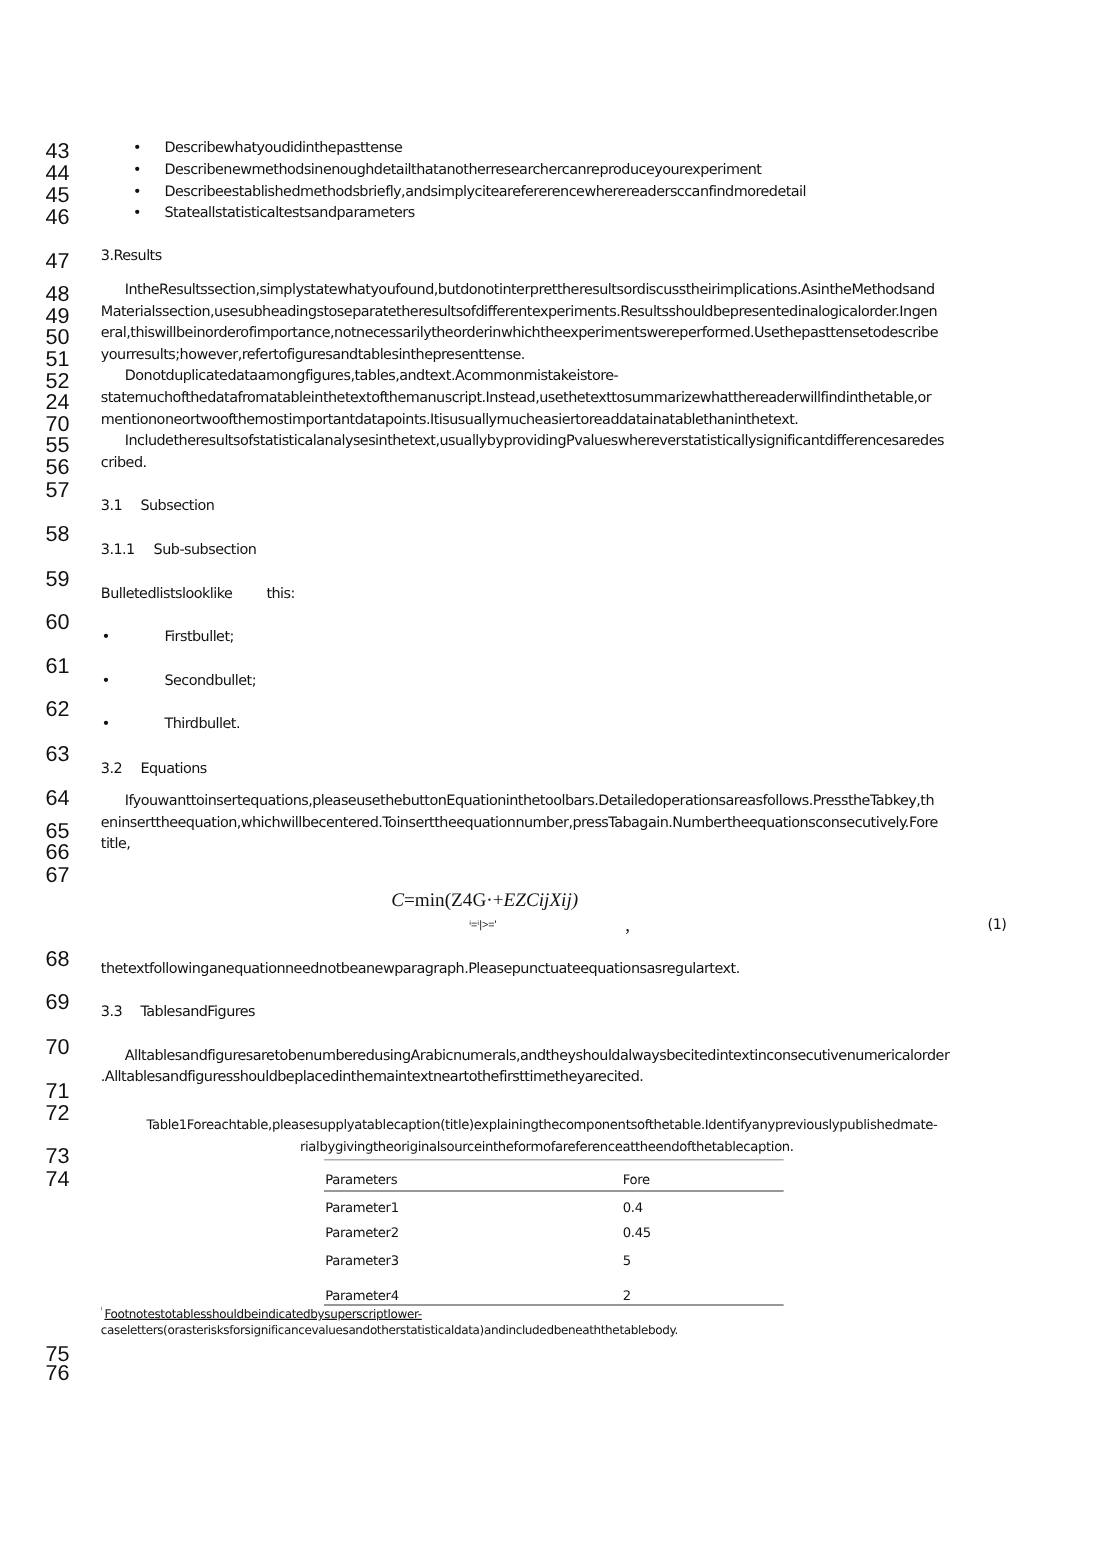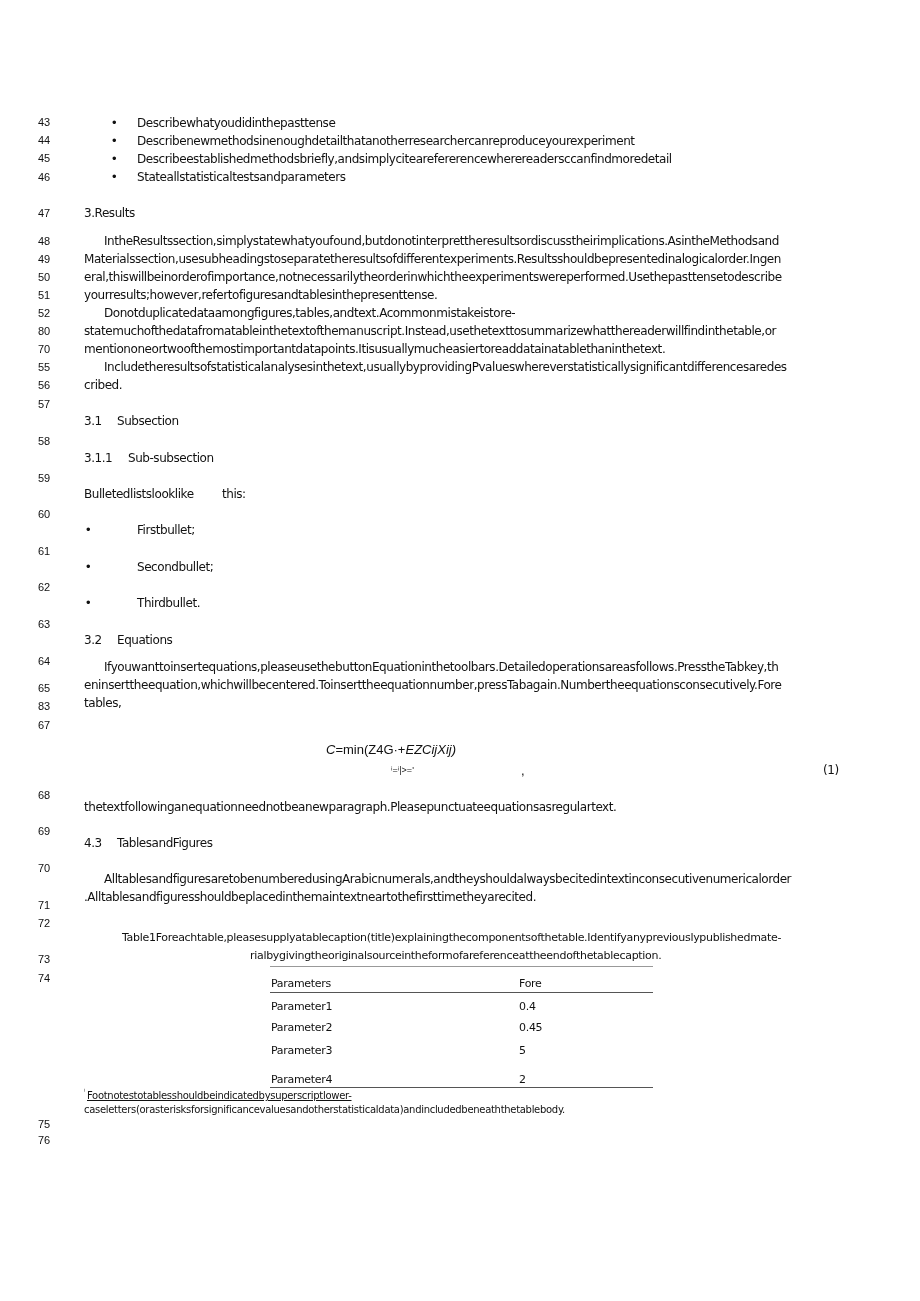--- a/index.html
+++ b/index.html
@@ -1,53 +1,53 @@
 <!DOCTYPE html>
 <html><head>
   <meta charset="utf-8">
   <style>
     html, body { margin:0; padding:0; background:#ffffff; }
     body { width:920px; height:1301px; position:relative; overflow:hidden; color:#111; }
-    .ln { position:absolute; left:38px; font-family:"Liberation Sans", sans-serif; font-size:11px; color:#111; }
+    .ln { position:absolute; left:38px; font-family:"Liberation Sans", sans-serif; font-size:18px; color:#111; }
     .t { position:absolute; font-family:"DejaVu Sans", sans-serif; font-size:12px; color:#111; white-space:nowrap; letter-spacing:-0.45px; }
     .bul { position:absolute; font-family:"Liberation Sans", sans-serif; font-size:13px; }
-    .eq { position:absolute; font-family:Liberation Sans, sans-serif; font-size:13px; color:#111; white-space:nowrap; }
+    .eq { position:absolute; font-family:Liberation Serif, serif; font-size:16px; color:#111; white-space:nowrap; }
     .eq-sub { position:absolute; font-family:"Liberation Sans", sans-serif; font-size:9px; white-space:nowrap; }
     .rule { position:absolute; background:#555; height:1px; }
     .rule.dot { background:#999; }
     .tc { position:absolute; font-family:"DejaVu Sans", sans-serif; font-size:11px; white-space:nowrap; letter-spacing:-0.3px; }
   </style>
 </head>
 <body>
 
 <div>
   <div class="ln" style="top:116px">43</div>
   <div class="ln" style="top:134px">44</div>
   <div class="ln" style="top:152px">45</div>
   <div class="ln" style="top:171px">46</div>
   <div class="ln" style="top:207px">47</div>
   <div class="ln" style="top:235px">48</div>
   <div class="ln" style="top:253px">49</div>
   <div class="ln" style="top:271px">50</div>
   <div class="ln" style="top:289px">51</div>
   <div class="ln" style="top:307px">52</div>
-  <div class="ln" style="top:325px">80</div>
+  <div class="ln" style="top:325px">24</div>
   <div class="ln" style="top:343px">70</div>
   <div class="ln" style="top:361px">55</div>
   <div class="ln" style="top:379px">56</div>
   <div class="ln" style="top:398px">57</div>
   <div class="ln" style="top:435px">58</div>
   <div class="ln" style="top:472px">59</div>
   <div class="ln" style="top:508px">60</div>
   <div class="ln" style="top:545px">61</div>
   <div class="ln" style="top:581px">62</div>
   <div class="ln" style="top:618px">63</div>
   <div class="ln" style="top:655px">64</div>
   <div class="ln" style="top:682px">65</div>
-  <div class="ln" style="top:700px">83</div>
+  <div class="ln" style="top:700px">66</div>
   <div class="ln" style="top:719px">67</div>
   <div class="ln" style="top:789px">68</div>
   <div class="ln" style="top:825px">69</div>
   <div class="ln" style="top:862px">70</div>
   <div class="ln" style="top:899px">71</div>
   <div class="ln" style="top:917px">72</div>
   <div class="ln" style="top:953px">73</div>
   <div class="ln" style="top:972px">74</div>
   <div class="ln" style="top:1118px">75</div>
   <div class="ln" style="top:1134px">76</div>
@@ -97,35 +97,35 @@
   <div class="t" style="left:137px; top:560px">Secondbullet;</div>
   <div class="bul" style="left:86px; top:595px">•</div>
   <div class="t" style="left:137px; top:596px">Thirdbullet.</div>
 </div>
 
 <div class="t" style="left:84px; top:633px">3.2</div>
 <div class="t" style="left:117px; top:633px">Equations</div>
 <div>
   <div class="t" style="left:104px; top:660px">Ifyouwanttoinsertequations,pleaseusethebuttonEquationinthetoolbars.Detailedoperationsareasfollows.PresstheTabkey,th</div>
   <div class="t" style="left:84px; top:678px">eninserttheequation,whichwillbecentered.Toinserttheequationnumber,pressTabagain.Numbertheequationsconsecutively.Fore</div>
-  <div class="t" style="left:84px; top:696px">tables,</div>
+  <div class="t" style="left:84px; top:696px">title,</div>
 </div>
 
 <div>
   <div class="eq" style="left:326px; top:742px">
     <i>C</i><span>=min(Z4G·+</span><i>EZCijXij)</i>
   </div>
   <div class="eq-sub" style="left:391px; top:763px">ⁱ=ⁱ|&gt;='</div>
   <div class="eq" style="left:521px; top:763px">,</div>
   <div class="t" style="left:823px; top:763px">(1)</div>
 </div>
 
 <div class="t" style="left:84px; top:800px">thetextfollowinganequationneednotbeanewparagraph.Pleasepunctuateequationsasregulartext.</div>
 
-<div class="t" style="left:84px; top:836px">4.3</div>
+<div class="t" style="left:84px; top:836px">3.3</div>
 <div class="t" style="left:117px; top:836px">TablesandFigures</div>
 <div>
   <div class="t" style="left:104px; top:872px">AlltablesandfiguresaretobenumberedusingArabicnumerals,andtheyshouldalwaysbecitedintextinconsecutivenumericalorder</div>
   <div class="t" style="left:84px; top:890px">.Alltablesandfiguresshouldbeplacedinthemaintextneartothefirsttimetheyarecited.</div>
 </div>
 
 <div>
   <div class="tc" style="left:122px; top:931px">Table1Foreachtable,pleasesupplyatablecaption(title)explainingthecomponentsofthetable.Identifyanypreviouslypublishedmate-</div>
   <div class="tc" style="left:250px; top:949px">rialbygivingtheoriginalsourceintheformofareferenceattheendofthetablecaption.</div>
   <div class="rule dot" style="left:270px; top:966px; width:383px;"></div>

